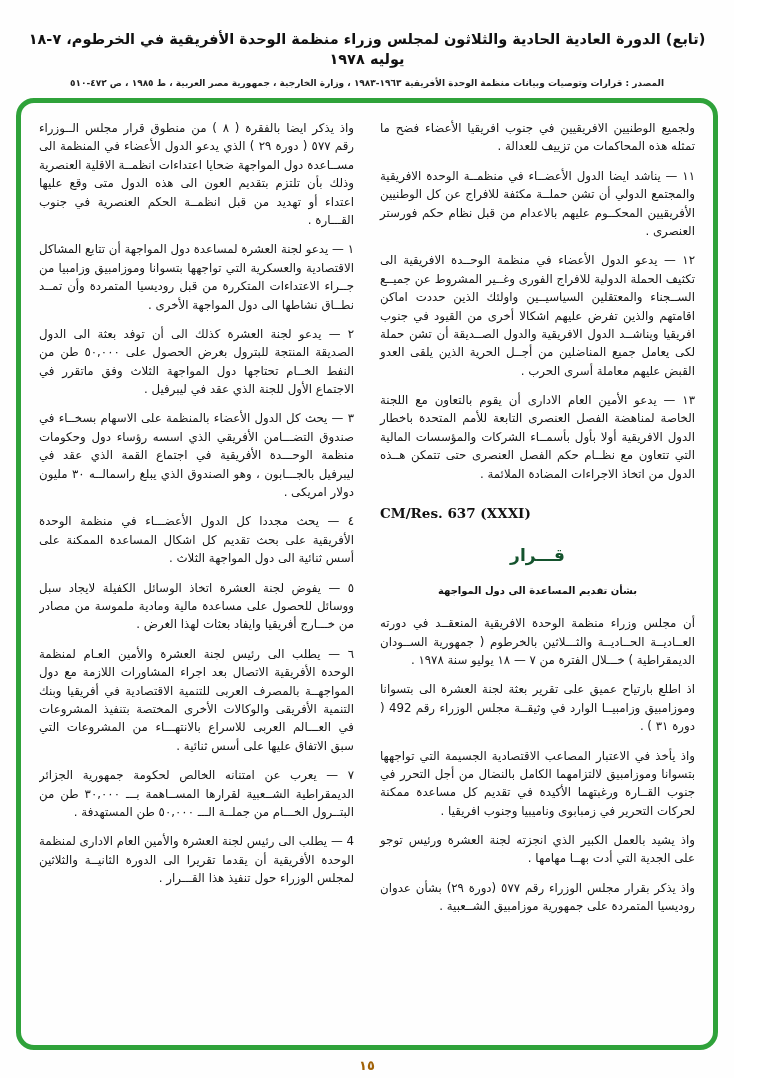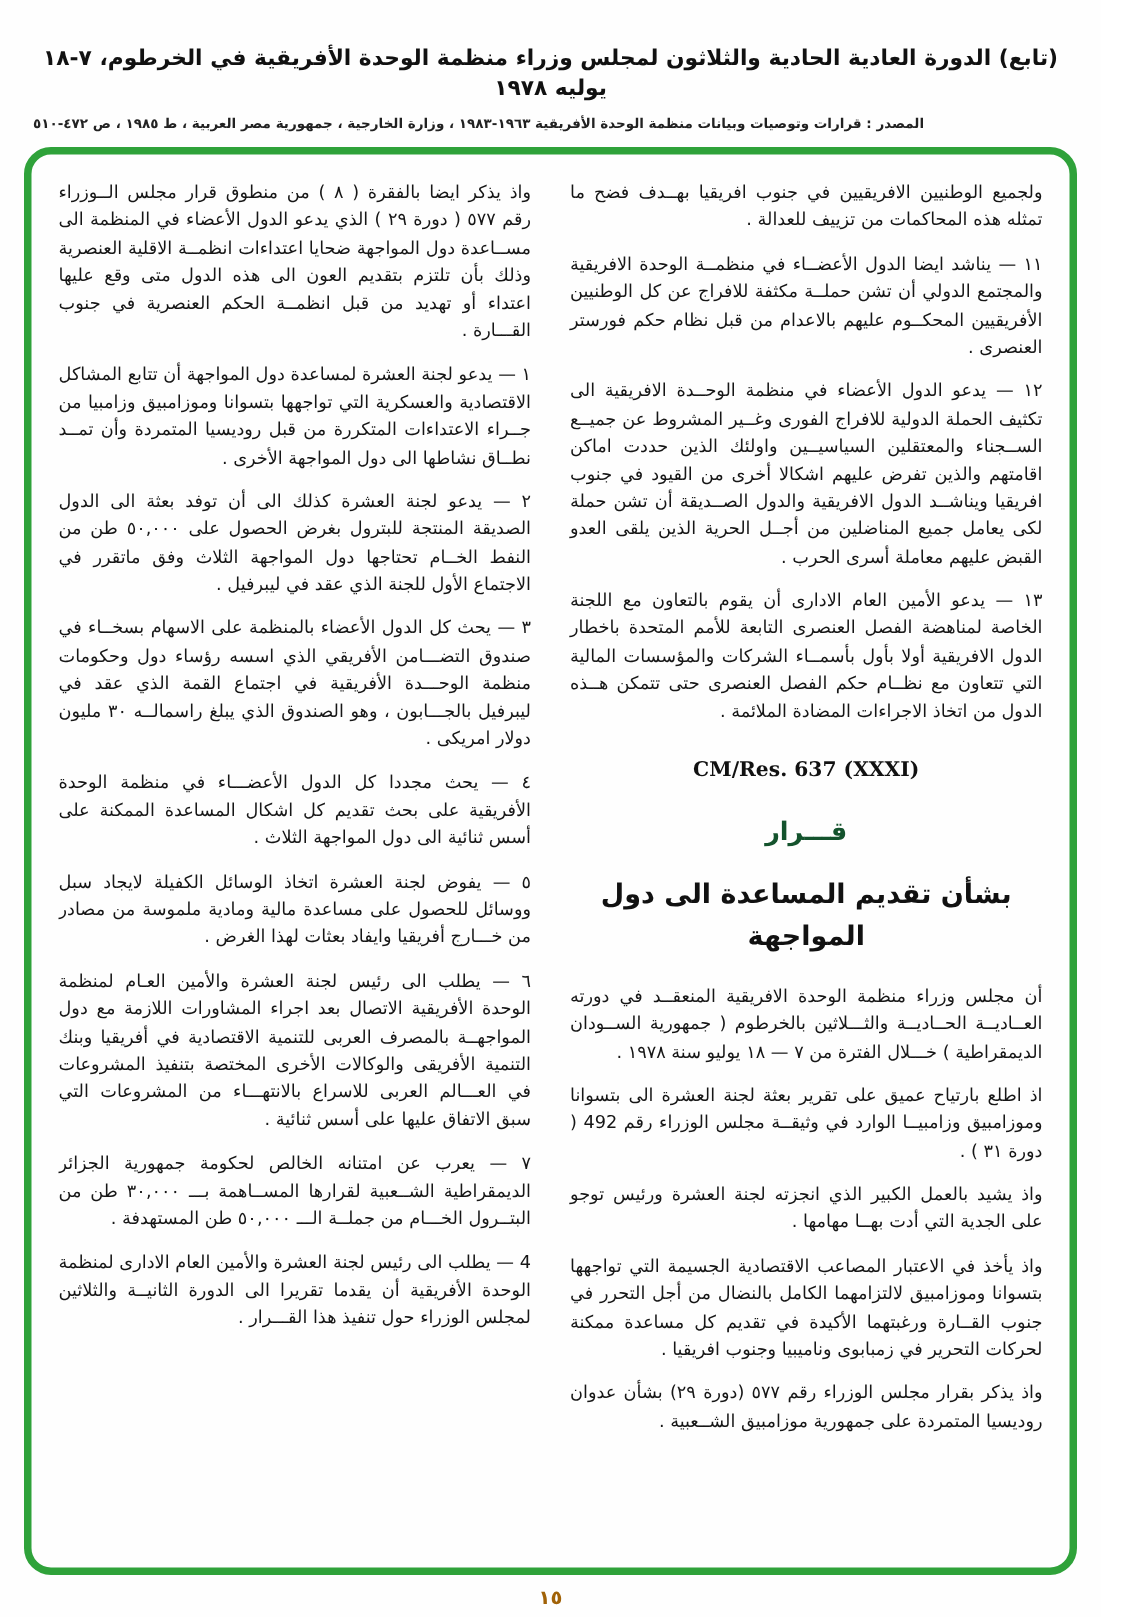--- a/index.html
+++ b/index.html
@@ -21,21 +21,21 @@
   }
   .header-title {
     text-align: center;
     font-weight: bold;
     font-size: 14.5px;
     line-height: 1.35;
     color: #111;
   }
   .header-source {
     margin-top: 9px;
-    text-align: left;
+    text-align: center;
     font-size: 9px;
     font-weight: bold;
     color: #222;
   }
   .frame {
     position: absolute;
     top: 98px;
     left: 16px;
     right: 16px;
     bottom: 28px;
@@ -57,39 +57,39 @@
     min-width: 0;
     direction: rtl;
     text-align: justify;
     font-size: 11.8px;
     line-height: 1.56;
     color: #161616;
   }
   .col p { margin: 0 0 11px 0; }
   .ref {
     direction: ltr;
-    text-align: center;
+    text-align: left;
     font-family: "DejaVu Serif", serif;
     font-weight: bold;
     font-size: 13.5px;
     margin: 20px 0 18px 0;
     color: #111;
   }
   .heading {
     text-align: center;
     font-weight: bold;
     font-size: 17px;
     letter-spacing: 1px;
     margin: 4px 0 14px 0;
     color: #14532d;
   }
   .subheading {
     text-align: center;
     font-weight: bold;
-    font-size: 18px;
+    font-size: 10px;
     margin: 0 0 16px 0;
     color: #111;
   }
   .page-number {
     position: absolute;
     bottom: 5px;
     left: 0;
     right: 0;
     text-align: center;
     font-size: 13px;
@@ -104,31 +104,31 @@
 
   <div class="header">
     <div class="header-title">(تابع) الدورة العادية الحادية والثلاثون لمجلس وزراء منظمة الوحدة الأفريقية في الخرطوم، ٧-١٨ يوليه ١٩٧٨</div>
     <div class="header-source">المصدر : قرارات وتوصيات وبيانات منظمة الوحدة الأفريقية ١٩٦٣-١٩٨٣ ، وزارة الخارجية ، جمهورية مصر العربية ، ط ١٩٨٥ ، ص ٤٧٢-٥١٠</div>
   </div>
 
   <div class="frame">
     <div class="columns">
 
       <div class="col">
-        <p>ولجميع الوطنيين الافريقيين في جنوب افريقيا بهــدف فضح ما تمثله هذه المحاكمات من تزييف للعدالة .</p>
+        <p>ولجميع الوطنيين الافريقيين في جنوب افريقيا الأعضاء فضح ما تمثله هذه المحاكمات من تزييف للعدالة .</p>
         <p>١١ — يناشد ايضا الدول الأعضــاء في منظمــة الوحدة الافريقية والمجتمع الدولي أن تشن حملــة مكثفة للافراج عن كل الوطنيين الأفريقيين المحكــوم عليهم بالاعدام من قبل نظام حكم فورستر العنصرى .</p>
         <p>١٢ — يدعو الدول الأعضاء في منظمة الوحــدة الافريقية الى تكثيف الحملة الدولية للافراج الفورى وغــير المشروط عن جميــع الســجناء والمعتقلين السياسيــين واولئك الذين حددت اماكن اقامتهم والذين تفرض عليهم اشكالا أخرى من القيود في جنوب افريقيا ويناشــد الدول الافريقية والدول الصــديقة أن تشن حملة لكى يعامل جميع المناضلين من أجــل الحرية الذين يلقى العدو القبض عليهم معاملة أسرى الحرب .</p>
         <p>١٣ — يدعو الأمين العام الادارى أن يقوم بالتعاون مع اللجنة الخاصة لمناهضة الفصل العنصرى التابعة للأمم المتحدة باخطار الدول الافريقية أولا بأول بأسمــاء الشركات والمؤسسات المالية التي تتعاون مع نظــام حكم الفصل العنصرى حتى تتمكن هــذه الدول من اتخاذ الاجراءات المضادة الملائمة .</p>
         <div class="ref">CM/Res. 637 (XXXI)</div>
         <div class="heading">قـــرار</div>
         <div class="subheading">بشأن تقديم المساعدة الى دول المواجهة</div>
         <p>أن مجلس وزراء منظمة الوحدة الافريقية المنعقــد في دورته العــاديــة الحــاديــة والثـــلاثين بالخرطوم ( جمهورية الســودان الديمقراطية ) خـــلال الفترة من ٧ — ١٨ يوليو سنة ١٩٧٨ .</p>
         <p>اذ اطلع بارتياح عميق على تقرير بعثة لجنة العشرة الى بتسوانا وموزامبيق وزامبيــا الوارد في وثيقــة مجلس الوزراء رقم 492 ( دورة ٣١ ) .</p>
+        <p>واذ يأخذ في الاعتبار المصاعب الاقتصادية الجسيمة التي تواجهها بتسوانا وموزامبيق لالتزامهما الكامل بالنضال من أجل التحرر في جنوب القــارة ورغبتهما الأكيدة في تقديم كل مساعدة ممكنة لحركات التحرير في زمبابوى وناميبيا وجنوب افريقيا .</p>
         <p>واذ يشيد بالعمل الكبير الذي انجزته لجنة العشرة ورئيس توجو على الجدية التي أدت بهــا مهامها .</p>
-        <p>واذ يأخذ في الاعتبار المصاعب الاقتصادية الجسيمة التي تواجهها بتسوانا وموزامبيق لالتزامهما الكامل بالنضال من أجل التحرر في جنوب القــارة ورغبتهما الأكيدة في تقديم كل مساعدة ممكنة لحركات التحرير في زمبابوى وناميبيا وجنوب افريقيا .</p>
         <p>واذ يذكر بقرار مجلس الوزراء رقم ٥٧٧ (دورة ٢٩) بشأن عدوان روديسيا المتمردة على جمهورية موزامبيق الشــعبية .</p>
       </div>
 
       <div class="col">
         <p>واذ يذكر ايضا بالفقرة ( ٨ ) من منطوق قرار مجلس الــوزراء رقم ٥٧٧ ( دورة ٢٩ ) الذي يدعو الدول الأعضاء في المنظمة الى مســاعدة دول المواجهة ضحايا اعتداءات انظمــة الاقلية العنصرية وذلك بأن تلتزم بتقديم العون الى هذه الدول متى وقع عليها اعتداء أو تهديد من قبل انظمــة الحكم العنصرية في جنوب القـــارة .</p>
         <p>١ — يدعو لجنة العشرة لمساعدة دول المواجهة أن تتابع المشاكل الاقتصادية والعسكرية التي تواجهها بتسوانا وموزامبيق وزامبيا من جــراء الاعتداءات المتكررة من قبل روديسيا المتمردة وأن تمــد نطــاق نشاطها الى دول المواجهة الأخرى .</p>
         <p>٢ — يدعو لجنة العشرة كذلك الى أن توفد بعثة الى الدول الصديقة المنتجة للبترول بغرض الحصول على ٥٠,٠٠٠ طن من النفط الخــام تحتاجها دول المواجهة الثلاث وفق ماتقرر في الاجتماع الأول للجنة الذي عقد في ليبرفيل .</p>
         <p>٣ — يحث كل الدول الأعضاء بالمنظمة على الاسهام بسخــاء في صندوق التضـــامن الأفريقي الذي اسسه رؤساء دول وحكومات منظمة الوحـــدة الأفريقية في اجتماع القمة الذي عقد في ليبرفيل بالجـــابون ، وهو الصندوق الذي يبلغ راسمالــه ٣٠ مليون دولار امريكى .</p>
         <p>٤ — يحث مجددا كل الدول الأعضـــاء في منظمة الوحدة الأفريقية على بحث تقديم كل اشكال المساعدة الممكنة على أسس ثنائية الى دول المواجهة الثلاث .</p>
         <p>٥ — يفوض لجنة العشرة اتخاذ الوسائل الكفيلة لايجاد سبل ووسائل للحصول على مساعدة مالية ومادية ملموسة من مصادر من خـــارج أفريقيا وايفاد بعثات لهذا الغرض .</p>

